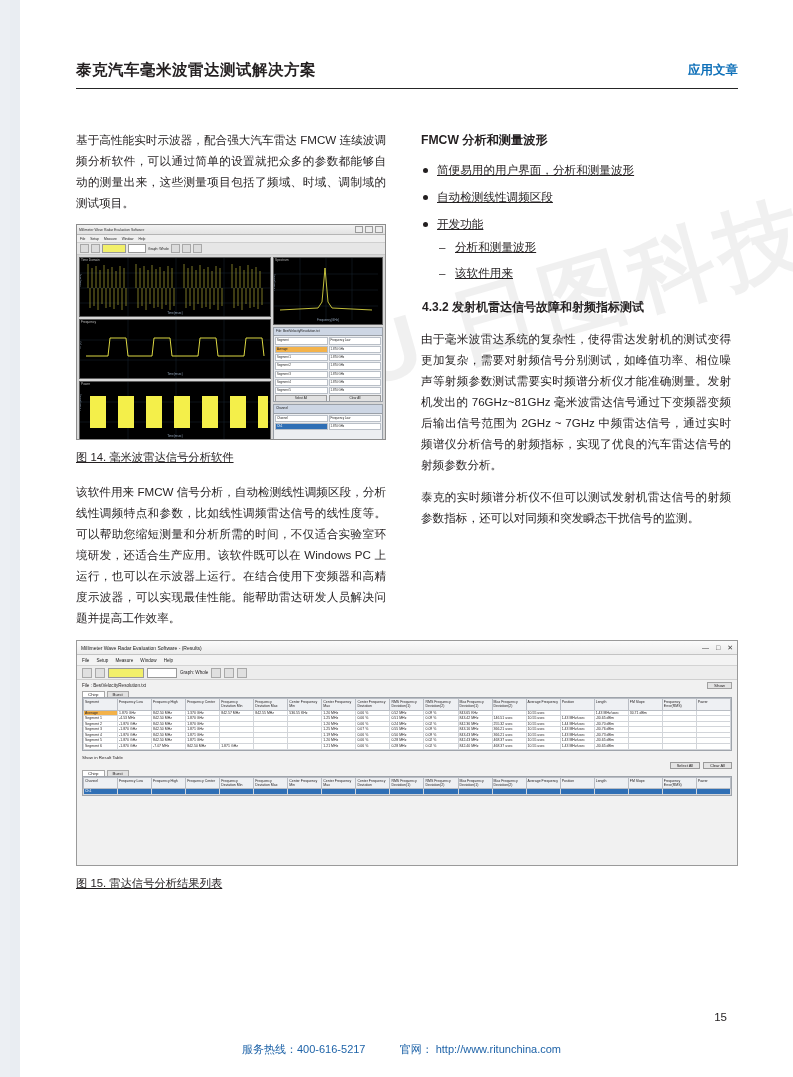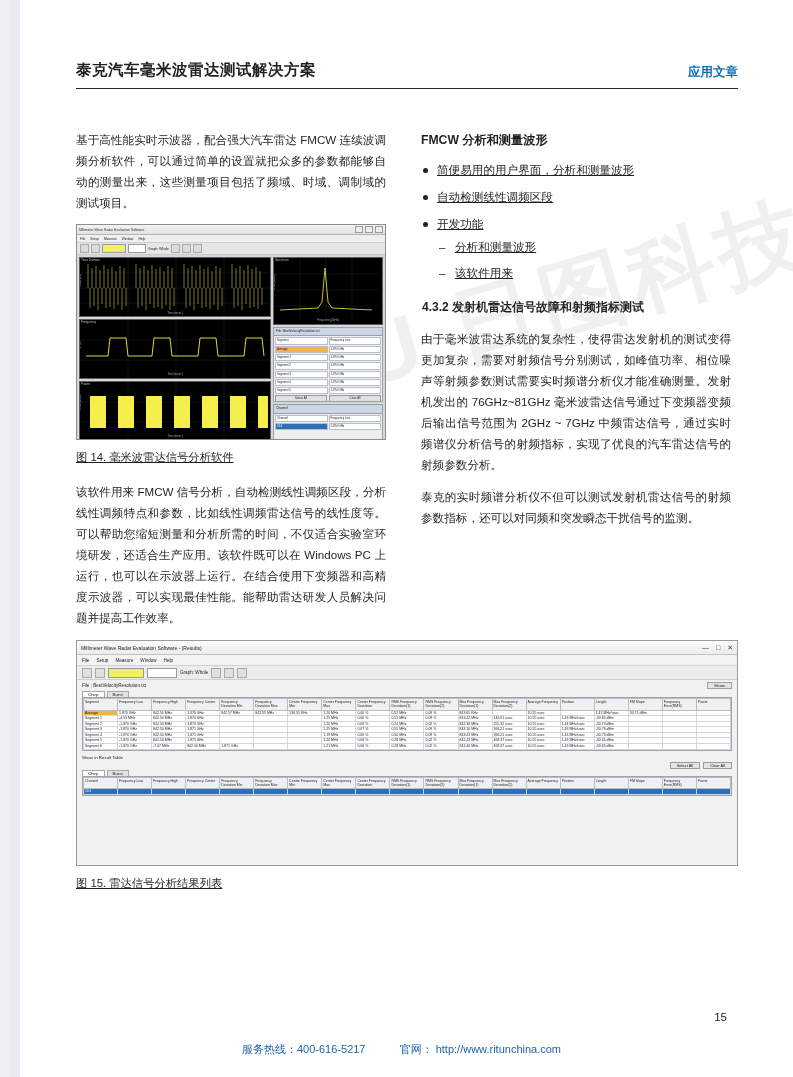--- a/index.html
+++ b/index.html
@@ -13,21 +13,21 @@
   }
   .page{
     position:absolute;inset:0;
     border-left:10px solid #eceff3;
     box-sizing:border-box;
   }
   .leftbar{position:absolute;left:0;top:0;width:10px;height:100%;background:#e9edf2;}
   .content{position:absolute;left:66px;top:0;width:662px;height:100%;}
 
   
-  .header{position:absolute;top:60px;left:0;width:662px;display:flex;justify-content:space-between;align-items:flex-end;}
+  .header{position:absolute;top:60px;left:0;width:662px;display:flex;justify-content:space-between;align-items:center;}
   .header h1{font-size:15.5px;font-weight:bold;margin:0;letter-spacing:.5px;}
   .header .tag{color:#0d6fb8;font-size:12.5px;font-weight:bold;}
   .rule{position:absolute;top:88px;left:0;width:662px;height:1px;background:#000;opacity:.85;}
 
   
   .col{position:absolute;top:129px;width:310px;font-size:11.6px;line-height:1.82;}
   .col.left{left:0;}
   .col.right{left:345px;}
   p{margin:0 0 11px 0;text-align:justify;}
 

